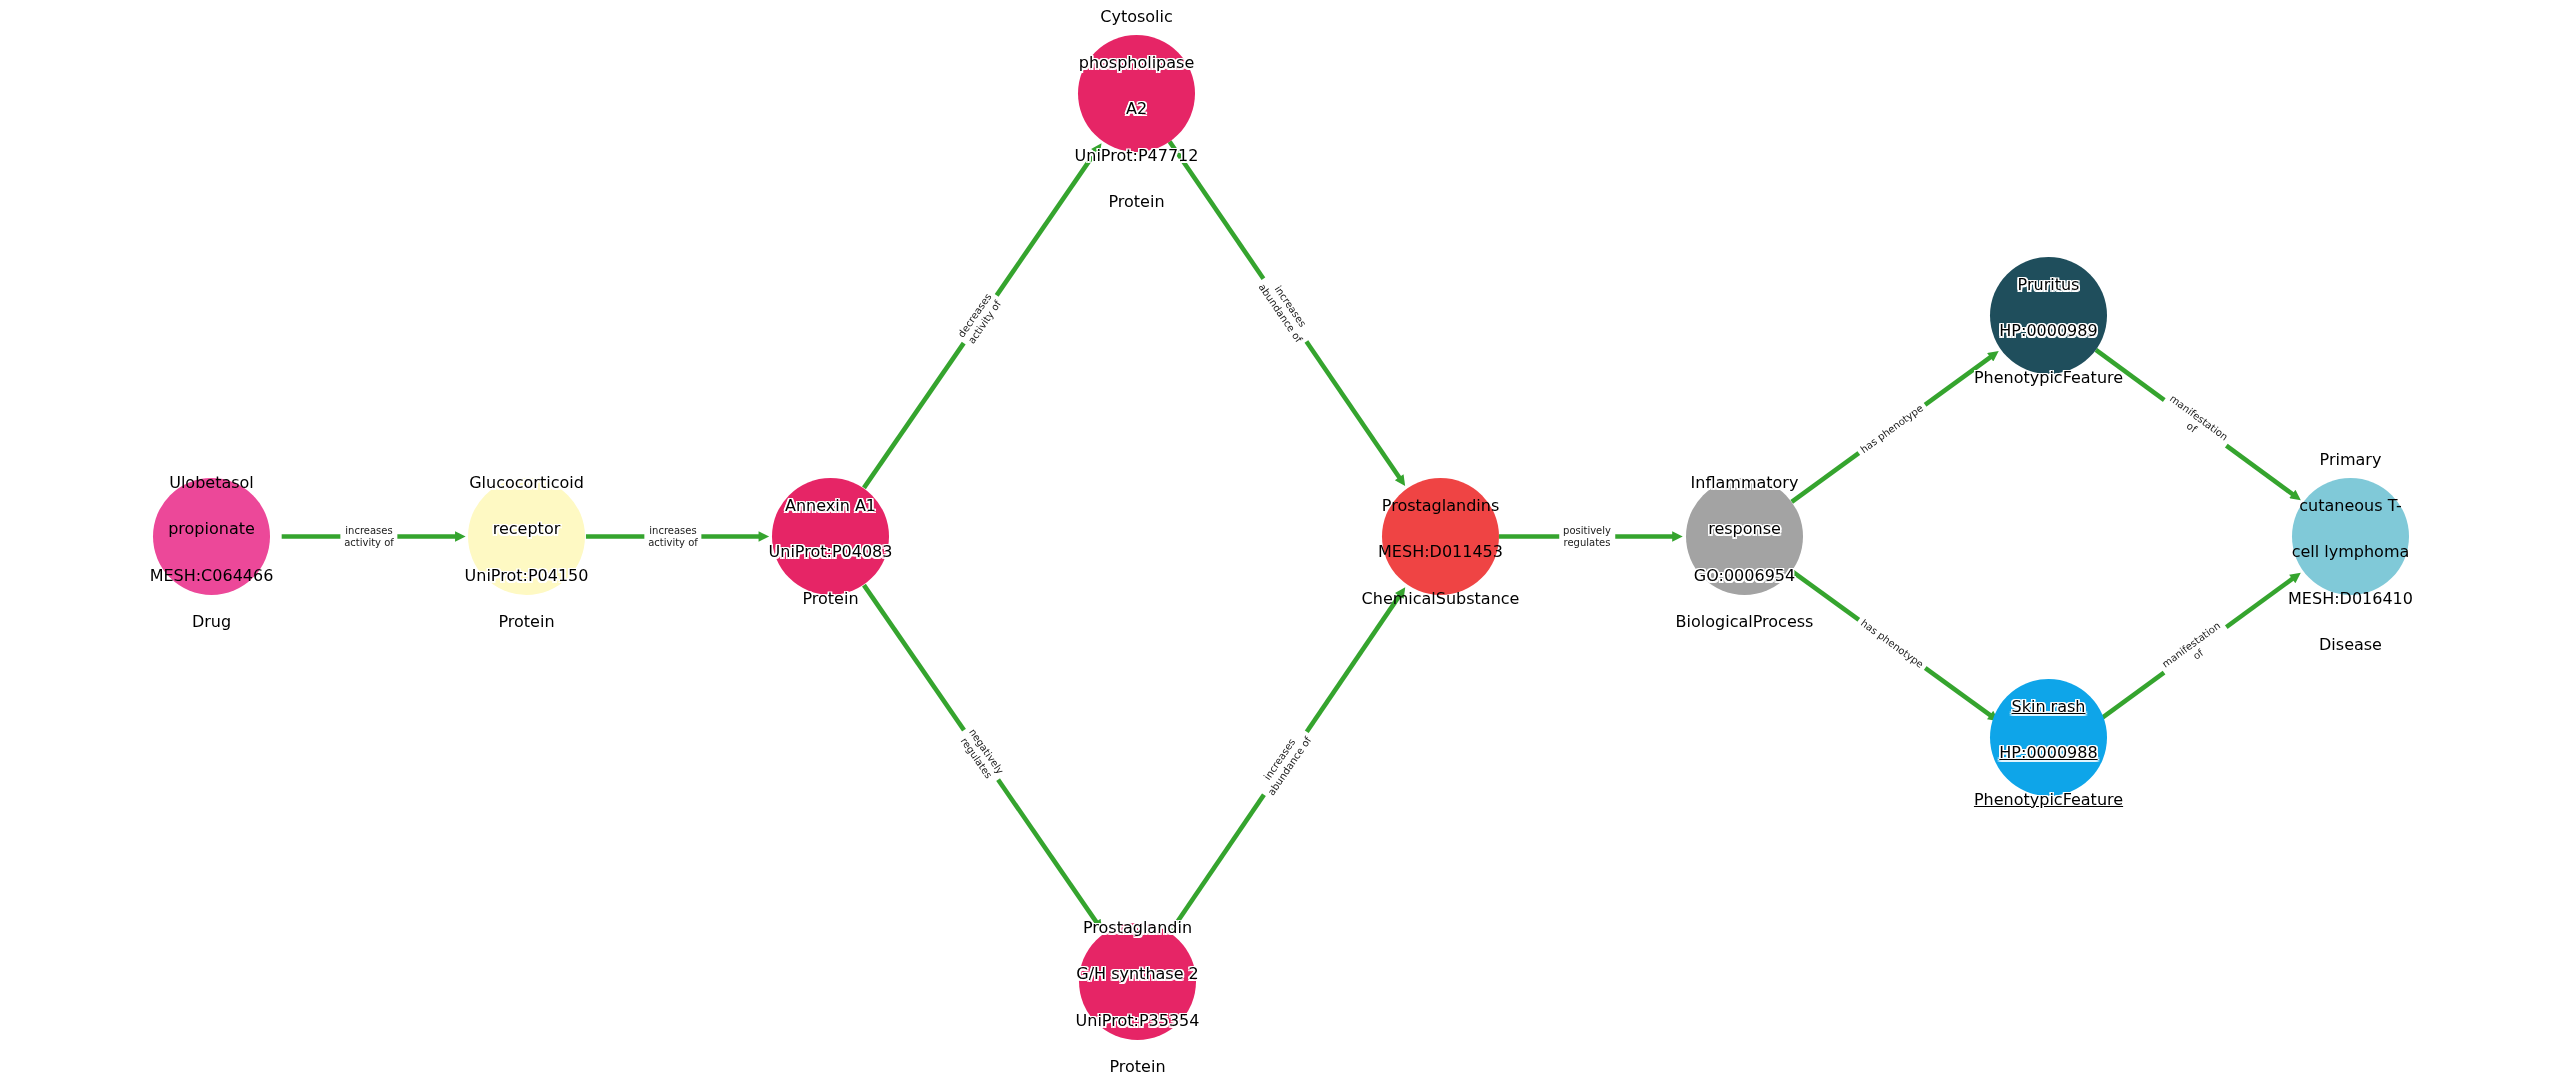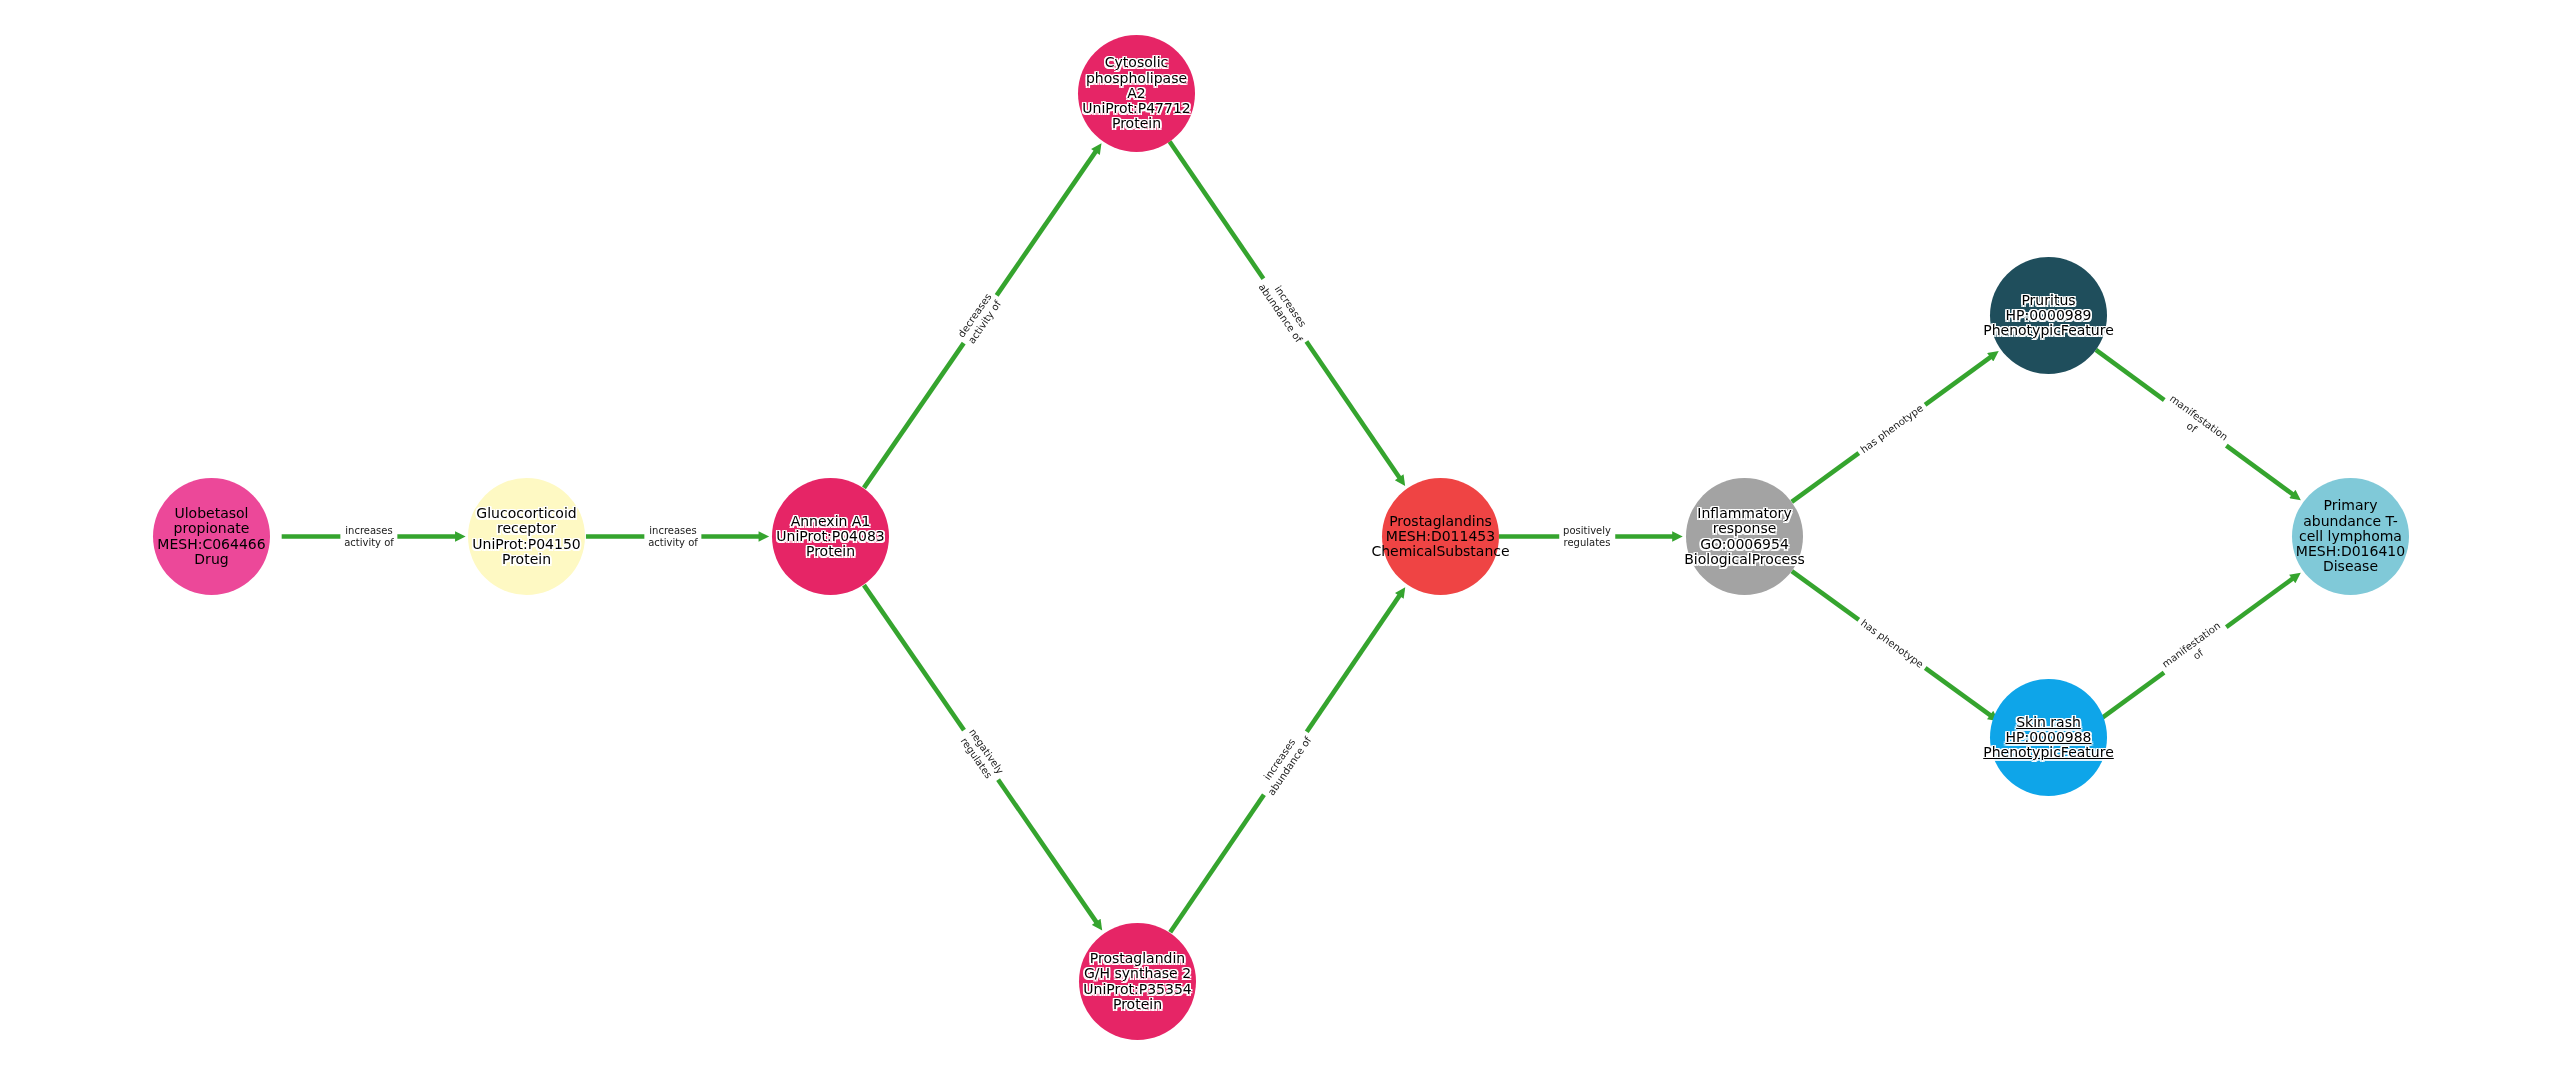--- a/index.html
+++ b/index.html
@@ -27,23 +27,24 @@
     display: flex;
     flex-direction: column;
     align-items: center;
     justify-content: center;
     text-align: center;
     cursor: pointer;
   }
   .node span {
     display: block;
     white-space: nowrap;
-    font-size: 14px;
+    font-size: 16px;
     line-height: 15.3px;
     color: #000000;
+    margin-top: 31px;
   }
   .node.halo span {
     text-shadow:
       -1.5px -1.5px 0 #ffffff, -1.5px 0 0 #ffffff, -1.5px 1.5px 0 #ffffff,
        0 -1.5px 0 #ffffff,  0 1.5px 0 #ffffff,
        1.5px -1.5px 0 #ffffff,  1.5px 0 0 #ffffff,  1.5px 1.5px 0 #ffffff;
   }
   .edge-label {
     position: absolute;
     background: #ffffff;
@@ -169,20 +170,20 @@
         <span>HP:0000989</span>
         <span>PhenotypicFeature</span>
       </div>
       <div class="node halo" style="left: 1990px; top: 679px; width: 117px; height: 117px; background: #0ea5e9; text-decoration: underline;">
         <span>Skin rash</span>
         <span>HP:0000988</span>
         <span>PhenotypicFeature</span>
       </div>
       <div class="node" style="left: 2292px; top: 478px; width: 117px; height: 117px; background: rgb(128, 201, 216);">
         <span>Primary</span>
-        <span>abundance T-</span>
+        <span>cutaneous T-</span>
         <span>cell lymphoma</span>
         <span>MESH:D016410</span>
         <span>Disease</span>
       </div>
     </div>
 </div>
 
 
 </body></html>

